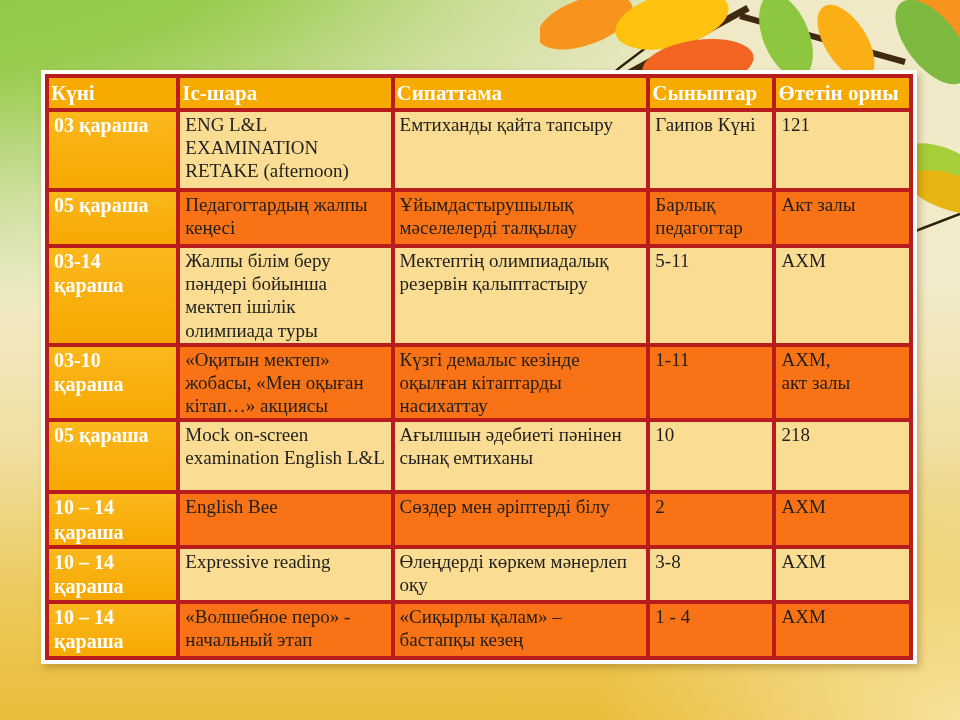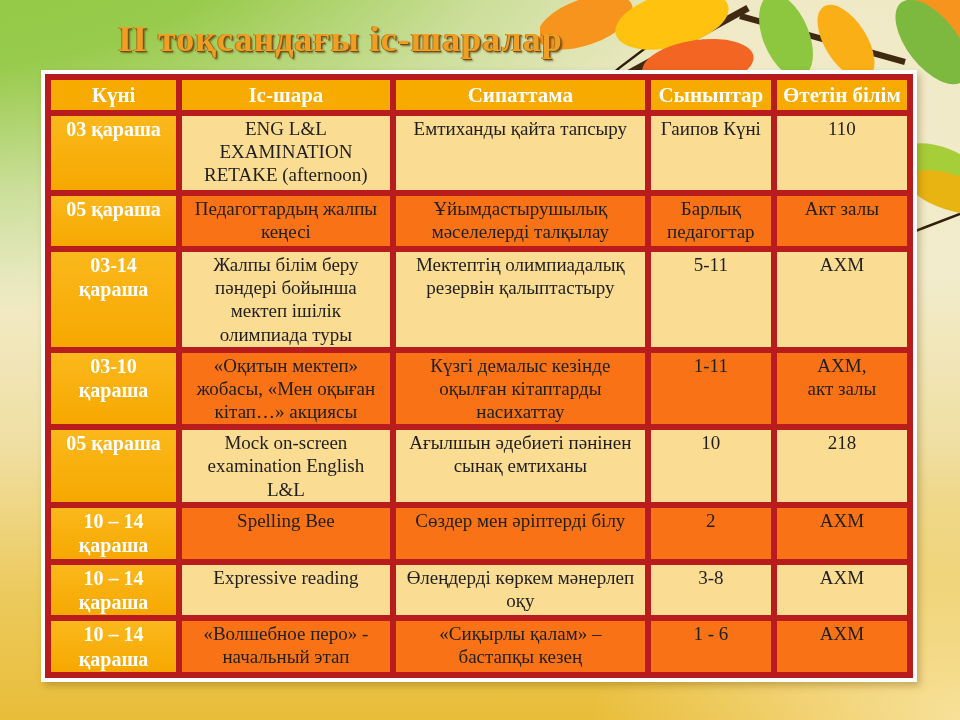--- a/index.html
+++ b/index.html
@@ -53,22 +53,22 @@
     width: 100%;
     table-layout: fixed;
   }
   col.c-date  { width: 15.2%; }
   col.c-event { width: 24.8%; }
   col.c-desc  { width: 29.6%; }
   col.c-class { width: 14.6%; }
   col.c-place { width: 15.8%; }
 
   th, td {
-    border: 6px solid #b91c1c;
-    text-align: center;
+    border: 4px solid #b91c1c;
+    text-align: left;
     vertical-align: top;
     padding: 1px 5px;
   }
   thead th {
     background: #f7ab00;
     color: #ffffff;
     font-size: 21px;
     font-weight: bold;
     height: 26px;
     vertical-align: middle;
@@ -117,47 +117,46 @@
     <ellipse cx="158" cy="64" rx="56" ry="24" fill="#f26522" transform="rotate(-8 158 64)"></ellipse>
     <ellipse cx="246" cy="36" rx="44" ry="23" fill="#8dc63f" transform="rotate(68 246 36)"></ellipse>
     <ellipse cx="306" cy="42" rx="42" ry="21" fill="#fbaf17" transform="rotate(58 306 42)"></ellipse>
     <ellipse cx="392" cy="42" rx="50" ry="25" fill="#7cb93e" transform="rotate(52 392 42)"></ellipse>
 
     <ellipse cx="402" cy="170" rx="46" ry="22" fill="#a6ce39" transform="rotate(22 402 170)"></ellipse>
     <ellipse cx="410" cy="192" rx="44" ry="18" fill="#e8b412" transform="rotate(18 410 192)"></ellipse>
     <path d="M352,240 L420,214" stroke="#2f1f08" stroke-width="2.5" fill="none"></path>
   </svg>
 
-  <div class="title">ІІ тоқсандағы іс-шаралар</div>
 
   <div class="table-wrap">
     <table>
       <colgroup>
         <col class="c-date">
           <col class="c-event">
           <col class="c-desc">
           <col class="c-class">
           <col class="c-place">
       </colgroup>
       <thead>
         <tr>
           <th>Күні</th>
           <th>Іс-шара</th>
           <th>Сипаттама</th>
           <th>Сыныптар</th>
-          <th>Өтетін білім</th>
+          <th>Өтетін орны</th>
         </tr>
       </thead>
       <tbody>
           <tr class="wheat r1">
             <td class="date">03 қараша</td>
             <td>ENG L&amp;L EXAMINATION RETAKE (afternoon)</td>
             <td>Емтиханды қайта тапсыру</td>
             <td>Гаипов Күні</td>
-            <td>110</td>
+            <td>121</td>
           </tr>
           <tr class="cream r2">
             <td class="date">05 қараша</td>
             <td>Педагогтардың жалпы кеңесі</td>
             <td>Ұйымдастырушылық мәселелерді талқылау</td>
             <td>Барлық педагогтар</td>
             <td>Акт залы</td>
           </tr>
           <tr class="wheat r3">
             <td class="date">03-14 қараша</td>
@@ -176,36 +175,36 @@
           </tr>
           <tr class="wheat r5">
             <td class="date">05 қараша</td>
             <td>Mock on-screen examination  English L&amp;L</td>
             <td>Ағылшын әдебиеті пәнінен сынақ емтиханы</td>
             <td>10</td>
             <td>218</td>
           </tr>
           <tr class="cream r6">
             <td class="date">10 – 14 қараша</td>
-            <td>Spelling Bee</td>
+            <td>English Bee</td>
             <td>Сөздер мен әріптерді білу</td>
             <td>2</td>
             <td>АХМ</td>
           </tr>
           <tr class="wheat r7">
             <td class="date">10 – 14 қараша</td>
             <td>Expressive reading</td>
             <td>Өлеңдерді көркем мәнерлеп оқу</td>
             <td>3-8</td>
             <td>АХМ</td>
           </tr>
           <tr class="cream r8">
             <td class="date">10 – 14 қараша</td>
             <td>«Волшебное перо» - начальный этап</td>
             <td>«Сиқырлы қалам» – бастапқы кезең</td>
-            <td>1 - 6</td>
+            <td>1 - 4</td>
             <td>АХМ</td>
           </tr>
         </tbody>
     </table>
   </div>
 
 </div>
 
 </body></html>

